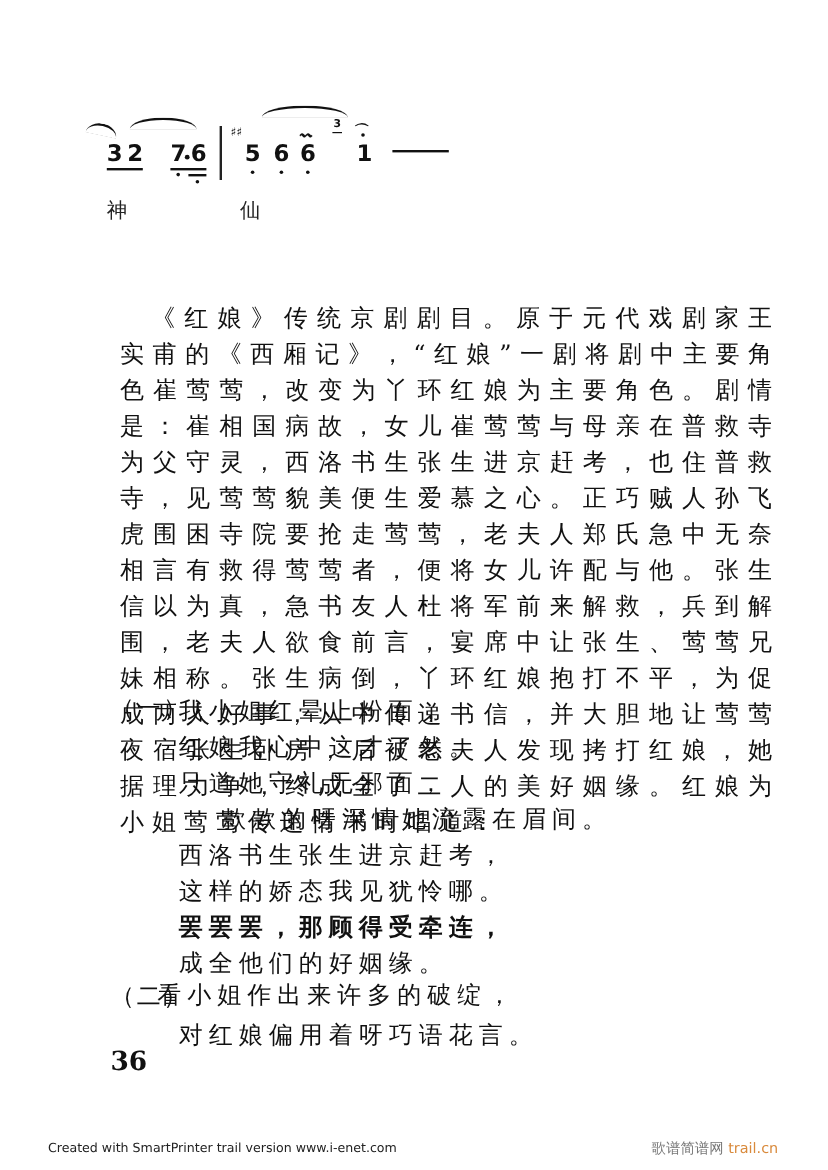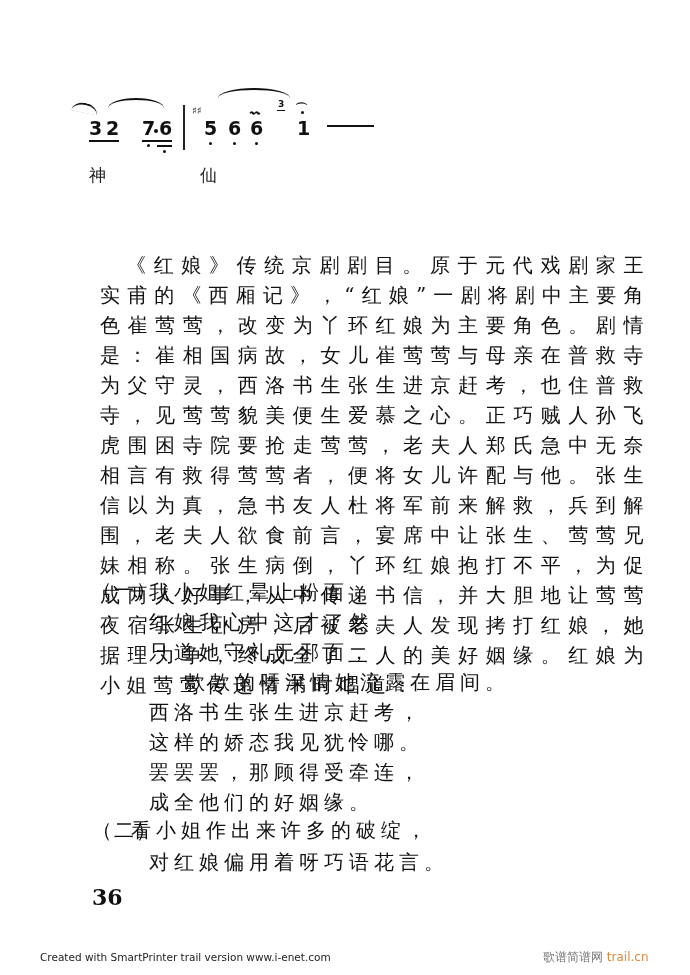--- a/index.html
+++ b/index.html
@@ -19,21 +19,21 @@
   .lyric { position: absolute; font-size: 17px; color: #222; font-family: "DejaVu Sans", sans-serif; }
   .small { position: absolute; font-family: "DejaVu Sans", sans-serif; font-weight: bold; color: #111; }
   
   .para {
     position: absolute; left: 100px; top: 250px; width: 550px;
     font-size: 20px; line-height: 30px; letter-spacing: 6.6px;
     text-align: justify; text-indent: 26px; word-break: break-all;
   }
   .verse { position: absolute; font-size: 20px; line-height: 30px; letter-spacing: 5px; white-space: nowrap; }
   .verse-num { position: absolute; font-size: 20px; letter-spacing: 2px; white-space: nowrap; }
-  .pageno { position: absolute; left: 92px; top: 872px; font-size: 22px; font-weight: bold; font-family: "DejaVu Serif", serif; margin-top: 12px; }
+  .pageno { position: absolute; left: 92px; top: 872px; font-size: 22px; font-weight: bold; font-family: "DejaVu Serif", serif; }
   .footer { position: absolute; left: 40px; top: 951px; font-size: 10.5px; font-family: "DejaVu Sans", sans-serif; color: #222; }
   .wm { position: absolute; left: 543px; top: 949px; font-size: 12px; color: #777; font-family: "DejaVu Sans", sans-serif; }
   .wm .site { color: #d98a3c; }
 </style>
 </head>
 <body>
 
 <div>
 
   <div class="slur" style="left:72px; top:103px; width:26px; transform:rotate(12deg);"></div>
@@ -81,21 +81,21 @@
 <div class="para">《红娘》传统京剧剧目。原于元代戏剧家王实甫的《西厢记》，“红娘”一剧将剧中主要角色崔莺莺，改变为丫环红娘为主要角色。剧情是：崔相国病故，女儿崔莺莺与母亲在普救寺为父守灵，西洛书生张生进京赶考，也住普救寺，见莺莺貌美便生爱慕之心。正巧贼人孙飞虎围困寺院要抢走莺莺，老夫人郑氏急中无奈相言有救得莺莺者，便将女儿许配与他。张生信以为真，急书友人杜将军前来解救，兵到解围，老夫人欲食前言，宴席中让张生、莺莺兄妹相称。张生病倒，丫环红娘抱打不平，为促成两人好事，从中传递书信，并大胆地让莺莺夜宿张生卧房，后被老夫人发现拷打红娘，她据理力争，终成全了二人的美好姻缘。红娘为小姐莺莺传递情书时唱道：</div>
 
 <div>
   <span class="verse-num" style="left:92px; top:577px;">（一）</span>
   <div class="verse" style="left:149px; top:577px;">我小姐红晕上粉面，</div>
   <div class="verse" style="left:149px; top:607px;text-align:center;">红娘我心中这才了然。</div>
   <div class="verse" style="left:149px; top:637px;">只道她守礼无邪面，</div>
   <div class="verse" style="left:149px; top:667px;margin-left:36px;">款款的呀深情她流露在眉间。</div>
   <div class="verse" style="left:149px; top:697px;">西洛书生张生进京赶考，</div>
   <div class="verse" style="left:149px; top:727px;">这样的娇态我见犹怜哪。</div>
-  <div class="verse" style="left:149px; top:757px;">罢罢罢，那顾得受牵连，</div>
+  <div class="verse" style="left:149px; top:757px;font-weight:bold;">罢罢罢，那顾得受牵连，</div>
   <div class="verse" style="left:149px; top:787px;">成全他们的好姻缘。</div>
 </div>
 <div>
   <span class="verse-num" style="left:92px; top:817px;">（二）</span>
   <div class="verse" style="left:131px; top:817px;font-family:Liberation Mono, monospace;">看小姐作出来许多的破绽，</div>
   <div class="verse" style="left:149px; top:847px;">对红娘偏用着呀巧语花言。</div>
 </div>
 
 <div class="pageno">36</div>
 

